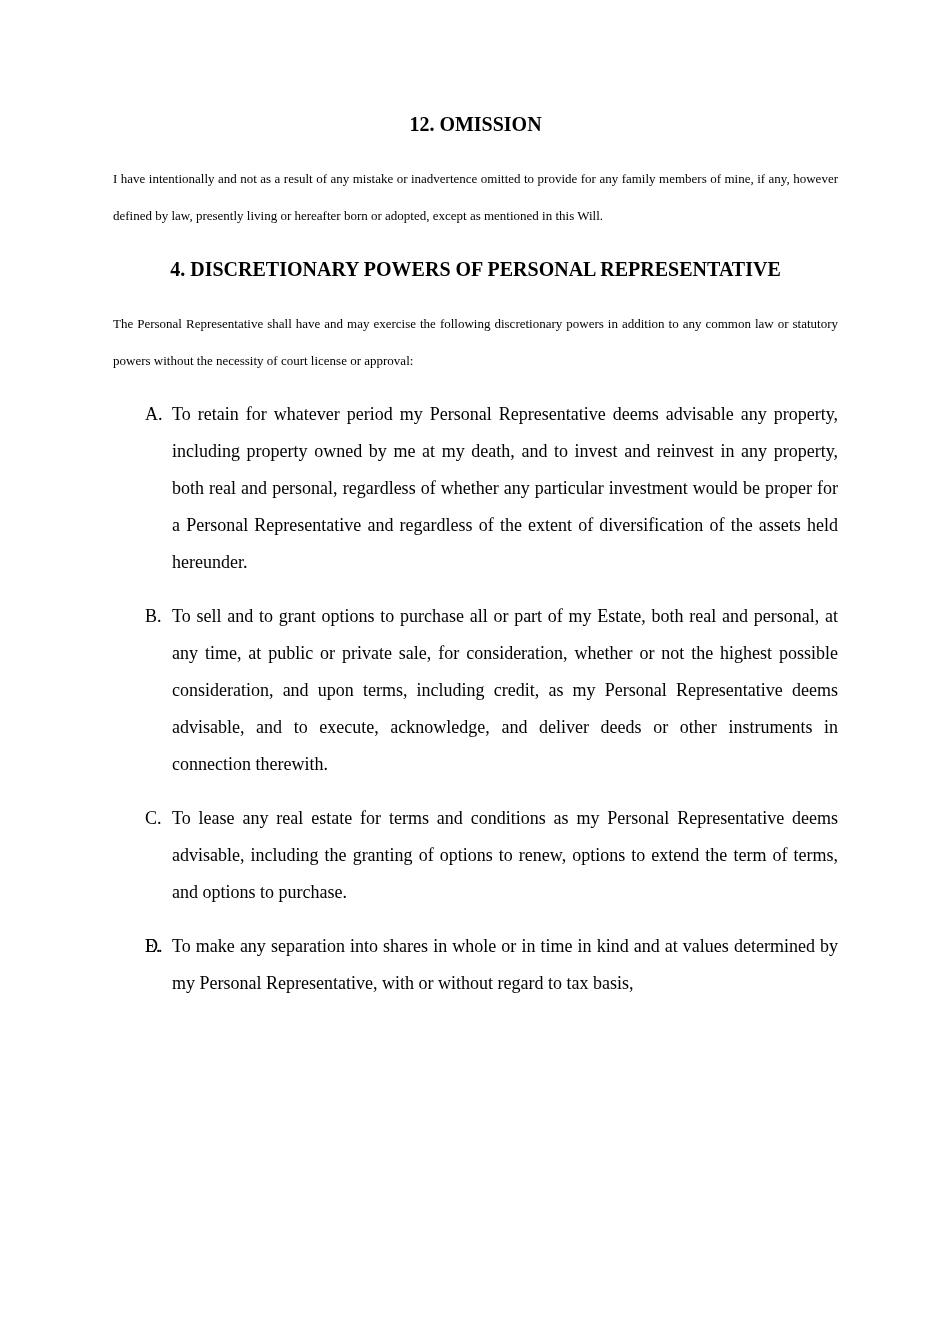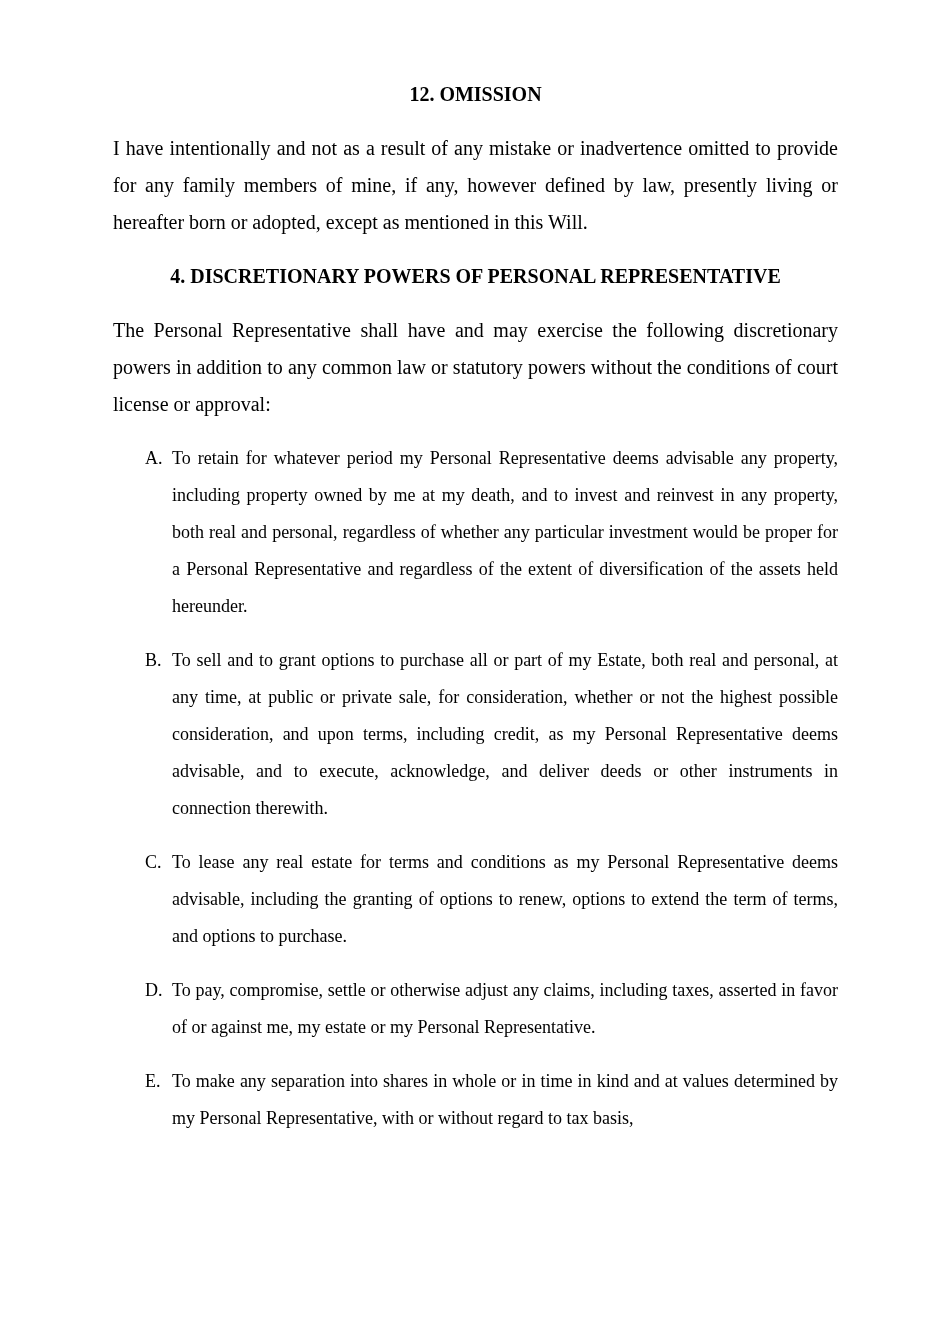--- a/index.html
+++ b/index.html
@@ -11,32 +11,32 @@
     width: 950px;
     height: 1343px;
     font-family: "Liberation Serif", "DejaVu Serif", serif;
     color: #000000;
     overflow: hidden;
   }
   .page {
     box-sizing: border-box;
     width: 950px;
     height: 1343px;
-    padding: 76px 112px 0 113px;
+    padding: 106px 112px 0 113px;
     background: #ffffff;
   }
   .heading {
     font-size: 20px;
     font-weight: bold;
     text-align: center;
     line-height: 37px;
     margin: 0 0 17px 0;
   }
   .para {
-    font-size: 20px;
+    font-size: 13px;
     line-height: 37px;
     text-align: justify;
     margin: 0 0 17px 0;
   }
   .item {
     position: relative;
     padding-left: 59px;
     font-size: 18px;
     line-height: 37px;
     text-align: justify;
@@ -52,40 +52,39 @@
 <body>
 
 <main class="page">
 
   <h2 class="heading">12. OMISSION</h2>
 
   <p class="para">I have intentionally and not as a result of any mistake or inadvertence omitted to provide for any family members of mine, if any, however defined by law, presently living or hereafter born or adopted, except as mentioned in this Will.</p>
 
   <h2 class="heading">4. DISCRETIONARY POWERS OF PERSONAL REPRESENTATIVE</h2>
 
-  <p class="para">The Personal Representative shall have and may exercise the following discretionary powers in addition to any common law or statutory powers without the conditions of court license or approval:</p>
+  <p class="para">The Personal Representative shall have and may exercise the following discretionary powers in addition to any common law or statutory powers without the necessity of court license or approval:</p>
 
   <div class="item">
     <span class="marker">A.</span>
     <span class="item-text">To retain for whatever period my Personal Representative deems advisable any property, including property owned by me at my death, and to invest and reinvest in any property, both real and personal, regardless of whether any particular investment would be proper for a Personal Representative and regardless of the extent of diversification of the assets held hereunder.</span>
   </div>
 
   <div class="item">
     <span class="marker">B.</span>
     <span class="item-text">To sell and to grant options to purchase all or part of my Estate, both real and personal, at any time, at public or private sale, for consideration, whether or not the highest possible consideration, and upon terms, including credit, as my Personal Representative deems advisable, and to execute, acknowledge, and deliver deeds or other instruments in connection therewith.</span>
   </div>
 
   <div class="item">
     <span class="marker">C.</span>
     <span class="item-text">To lease any real estate for terms and conditions as my Personal Representative deems advisable, including the granting of options to renew, options to extend the term of terms, and options to purchase.</span>
   </div>
 
   <div class="item">
     <span class="marker">D.</span>
-    <span class="item-text">To pay, compromise, settle or otherwise adjust any claims, including taxes, asserted in favor of or against me, my estate or my Personal Representative.</span>
   </div>
 
   <div class="item">
     <span class="marker">E.</span>
     <span class="item-text">To make any separation into shares in whole or in time in kind and at values determined by my Personal Representative, with or without regard to tax basis,</span>
   </div>
 
 </main>
 
 </body></html>

